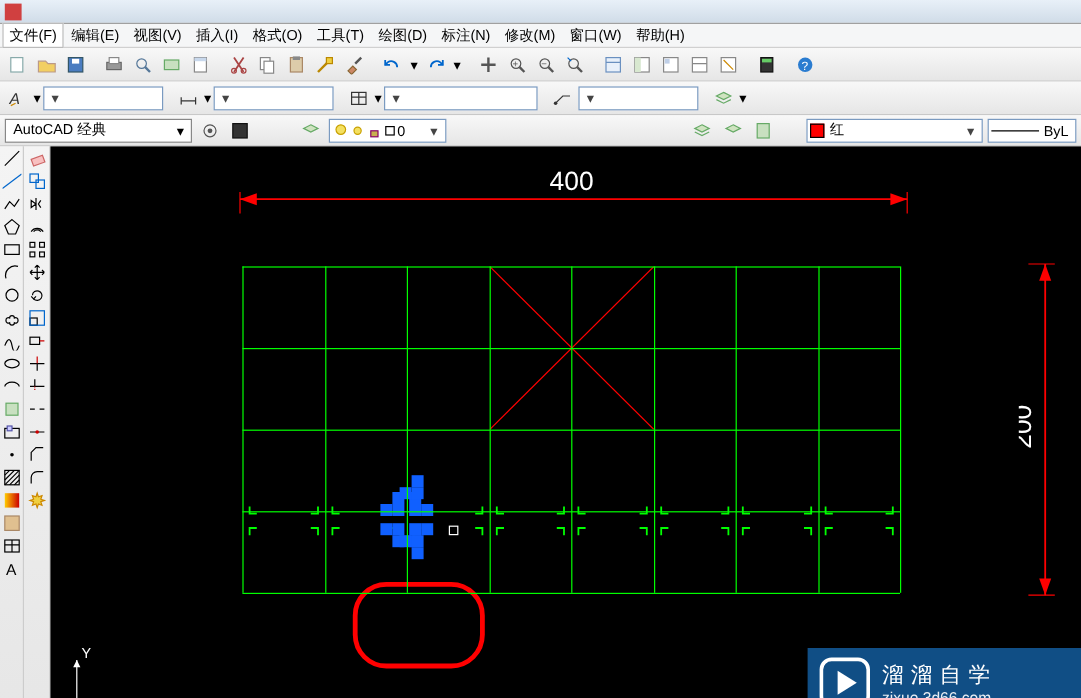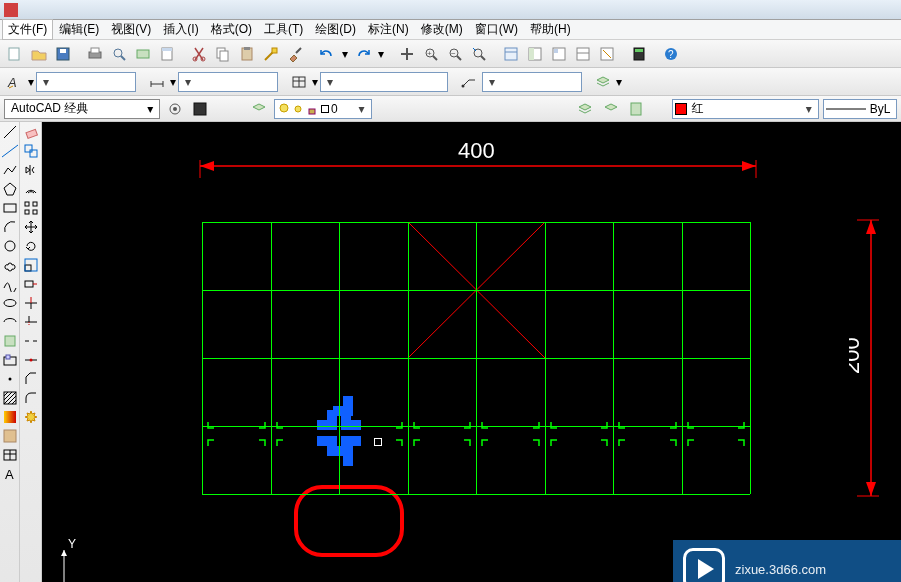--- a/index.html
+++ b/index.html
@@ -772,18 +772,19 @@
       <rect x="5" y="49" width="6" height="6" fill="none" stroke="#fff"></rect>
       <text x="12" y="10">Y</text>
       <text x="50" y="56">X</text>
     </svg>
 
     <div class="wm">
       <div class="play">
           <span></span>
         </div>
       <div class="txt">
+        <div class="t1">溜溜自学</div>
         <div class="t2">zixue.3d66.com</div>
       </div>
     </div>
 
   </div>
 </div>
 
 </body></html>

